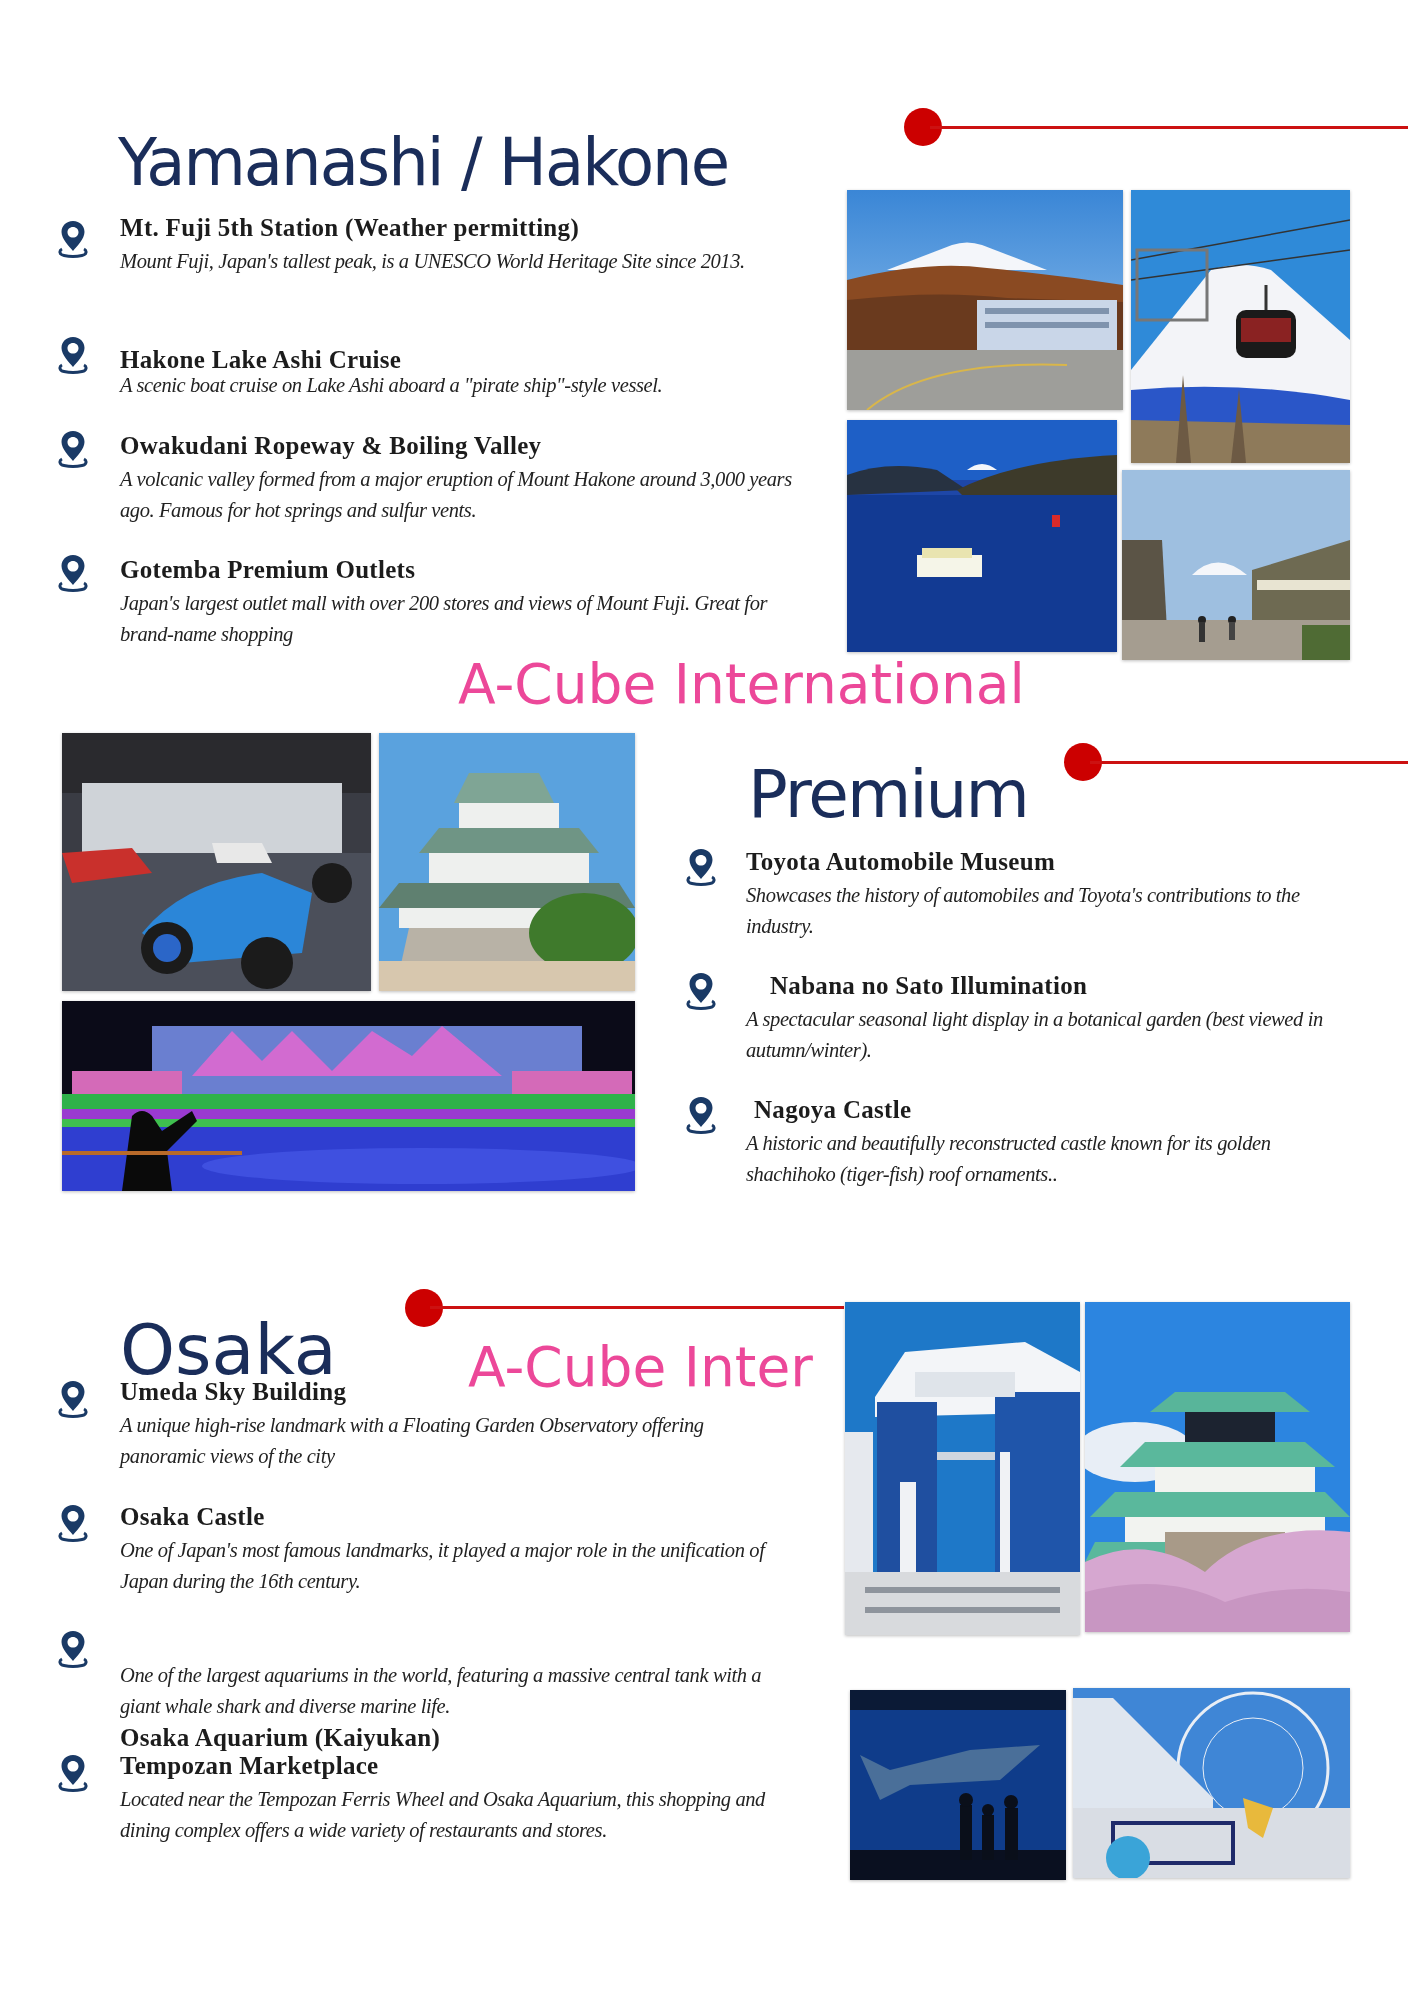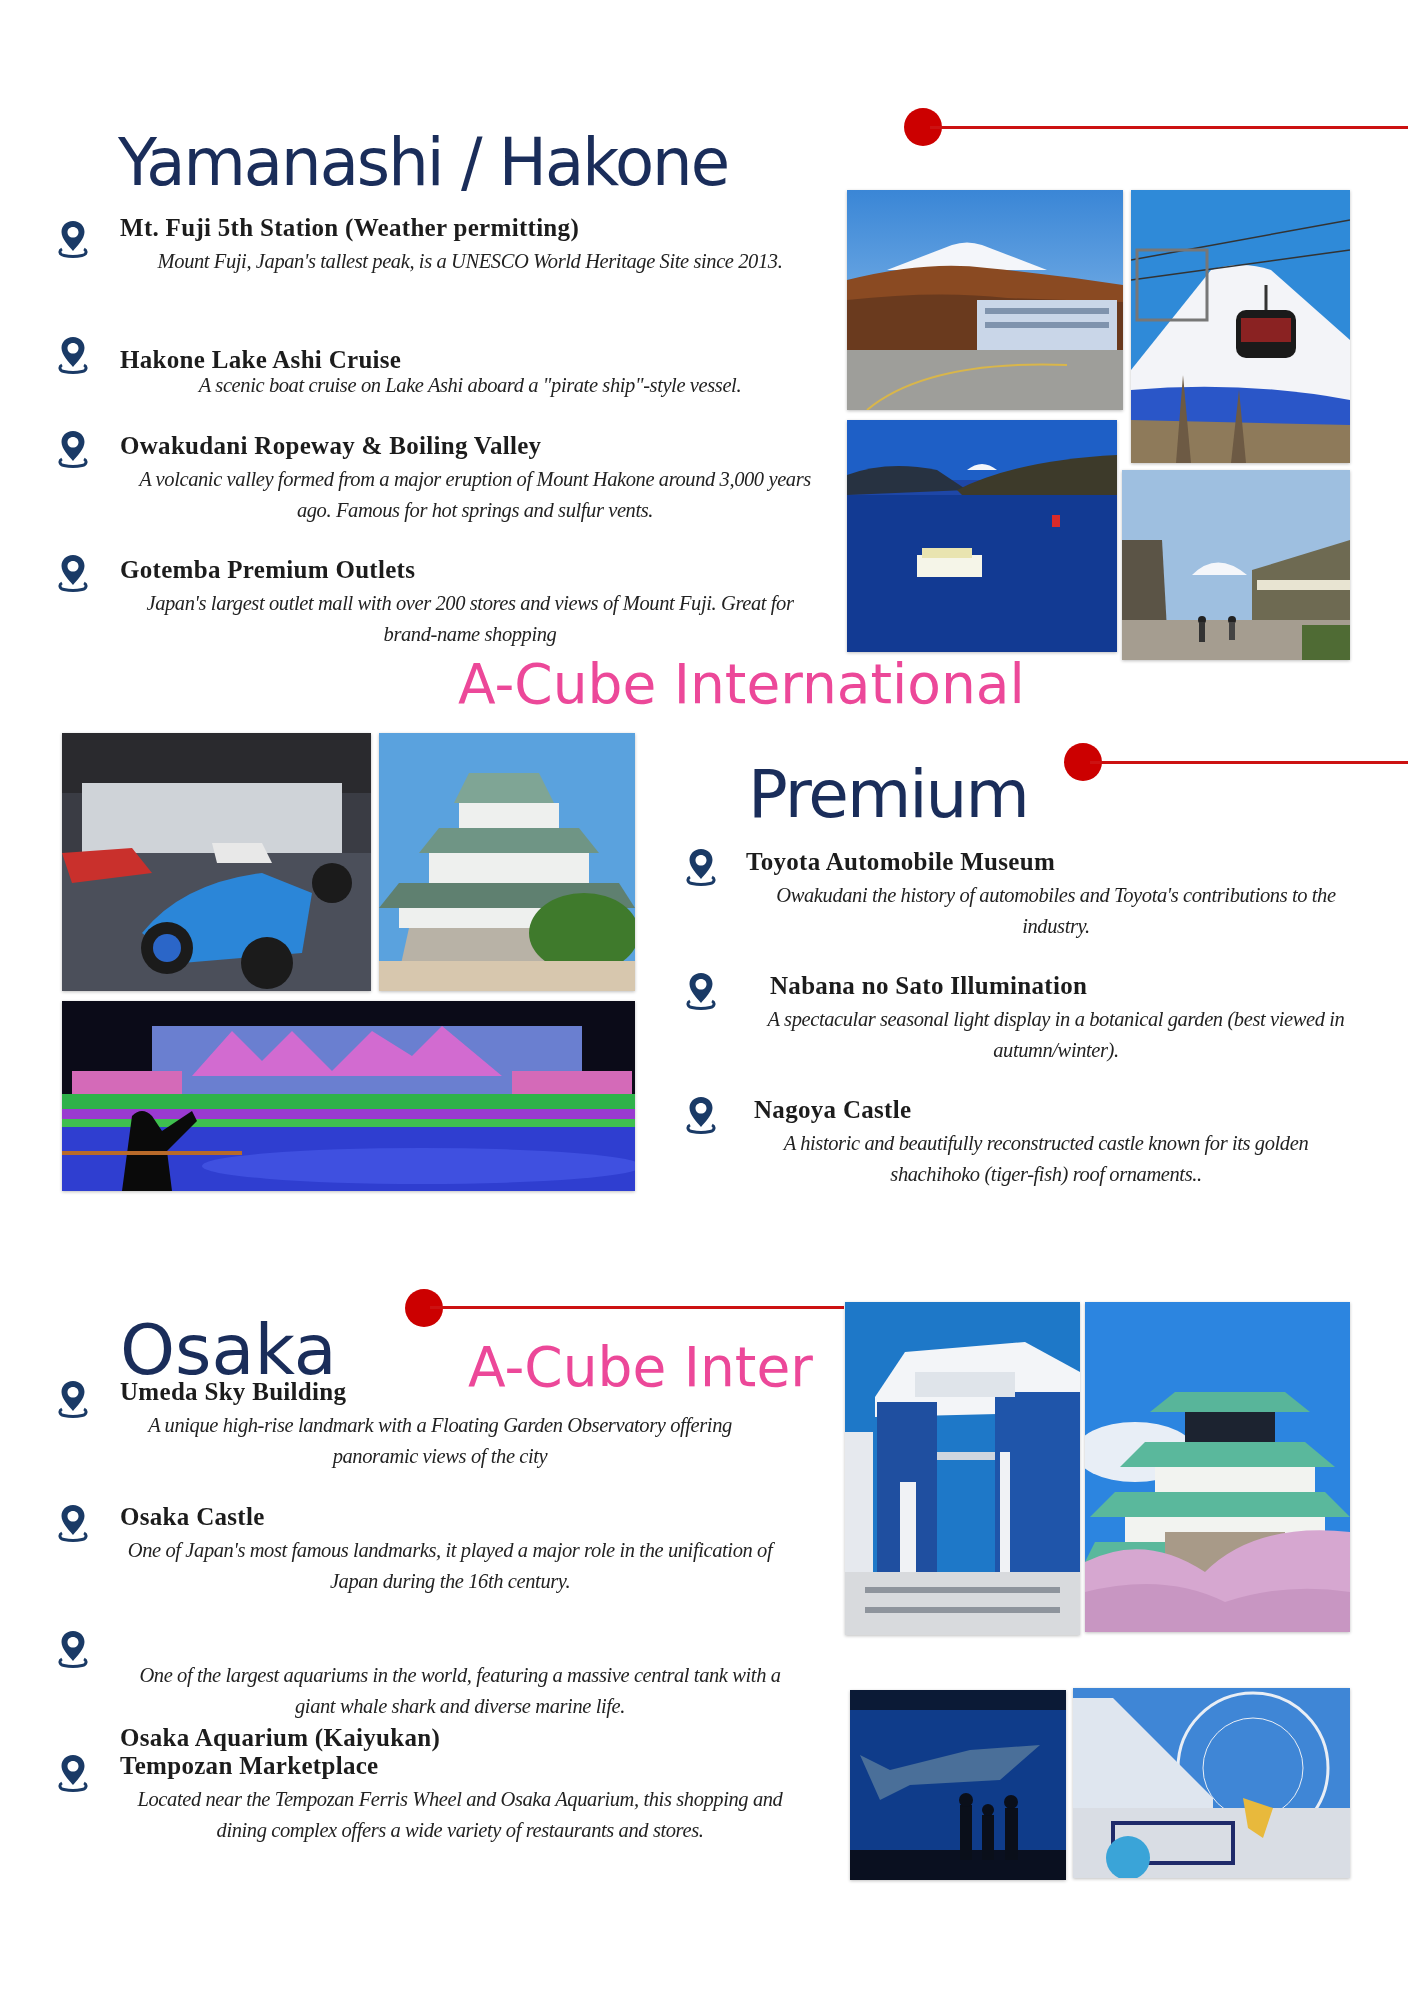--- a/index.html
+++ b/index.html
@@ -8,21 +8,21 @@
   .section-title { position:absolute; font-family:"DejaVu Sans", "Liberation Sans", sans-serif;
      color:#1a2d5a; font-weight:normal; letter-spacing:-2px; white-space:nowrap;
      transform-origin:left top; }
   .dot { position:absolute; width:38px; height:38px; border-radius:50%; background:#cc0000; }
   .rule { position:absolute; height:3px; background:#cc1111; }
   .item { position:absolute; }
   .pin { position:absolute; width:34px; height:40px; }
   .item-title { position:absolute; font-family:"Liberation Serif", "DejaVu Serif", serif; font-weight:bold;
      font-size:25px; color:#1c1c1c; white-space:nowrap; letter-spacing:0.3px; }
   .item-desc { position:absolute; font-family:"Liberation Serif", "DejaVu Serif", serif; font-style:italic;
-     font-size:20.5px; line-height:31px; color:#222; letter-spacing:-0.4px;text-align:center; }
+     font-size:20.5px; line-height:31px; color:#222; letter-spacing:-0.4px; }
   .photo { position:absolute; overflow:hidden; box-shadow:0 1px 3px rgba(0,0,0,0.25); }
   .photo svg { width:100%; height:100%; display:block; }
   .watermark { position:absolute; font-family:"DejaVu Sans", "Liberation Sans", sans-serif; font-weight:normal;
      color:#ec4899; white-space:nowrap; letter-spacing:0px;text-align:center; }
 </style>
 </head>
 <body>
 
 <svg width="0" height="0" style="position:absolute">
   <defs>
@@ -138,21 +138,21 @@
 <section>
   <h1 class="section-title" style="left:748px; top:712px; font-size:66px;">Premium</h1>
   <div class="dot" style="left:1064px; top:743px;"></div>
   <div class="rule" style="left:1090px; top:761px; width:318px;"></div>
 
   <div class="item" style="left:0; top:0;">
     <svg class="pin" style="left:684px; top:846px;">
         <use href="#pin-sym"></use>
       </svg>
     <div class="item-title" style="left:746px; top:848px;">Toyota Automobile Museum</div>
-    <div class="item-desc" style="left:746px; top:880px; width:620px;">Owakudani the history of automobiles and Toyota's contributions to the industry.</div>
+    <div class="item-desc" style="left:746px; top:880px; width:620px;">Showcases the history of automobiles and Toyota's contributions to the industry.</div>
   </div>
   <div class="item" style="left:0; top:0;">
     <svg class="pin" style="left:684px; top:970px;">
         <use href="#pin-sym"></use>
       </svg>
     <div class="item-title" style="left:746px; top:972px;margin-left:24px;">Nabana no Sato Illumination</div>
     <div class="item-desc" style="left:746px; top:1004px; width:620px;">A spectacular seasonal light display in a botanical garden (best viewed in autumn/winter).</div>
   </div>
   <div class="item" style="left:0; top:0;">
     <svg class="pin" style="left:684px; top:1094px;">

